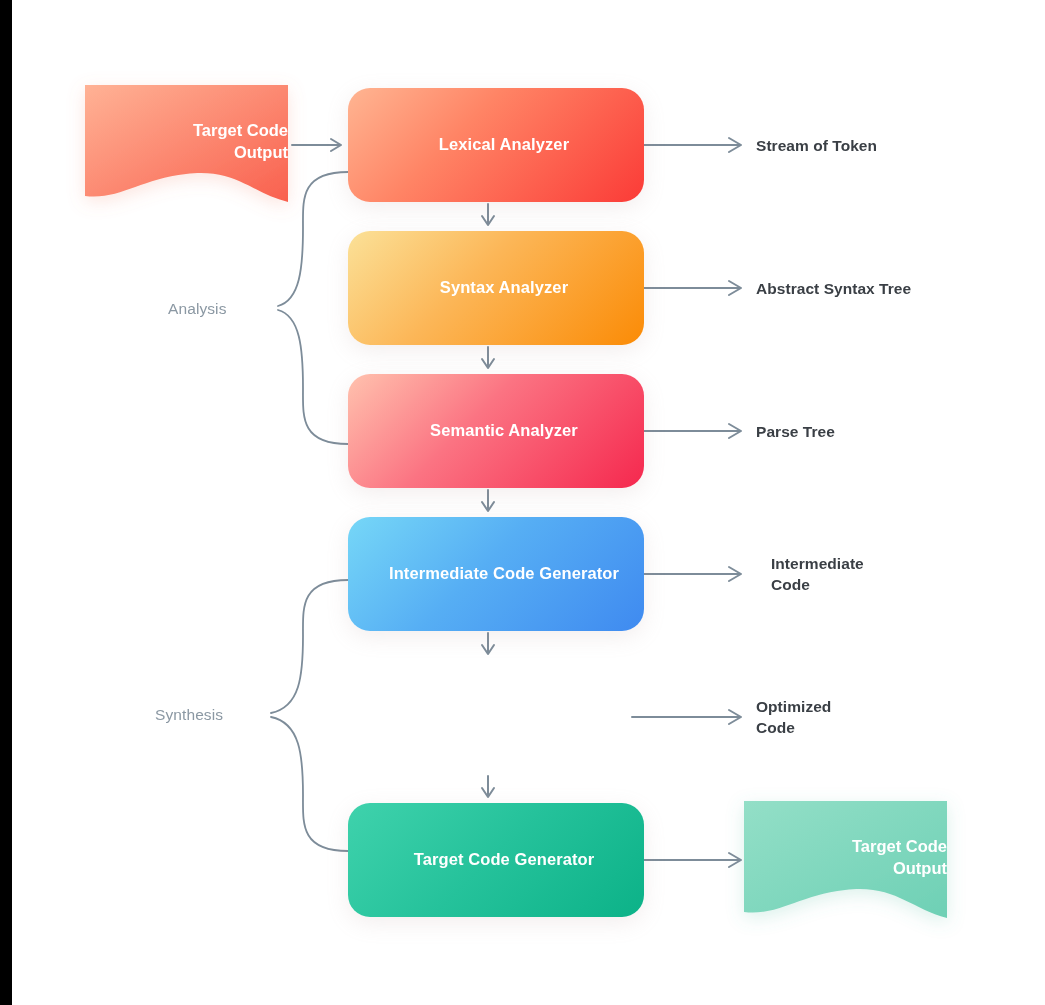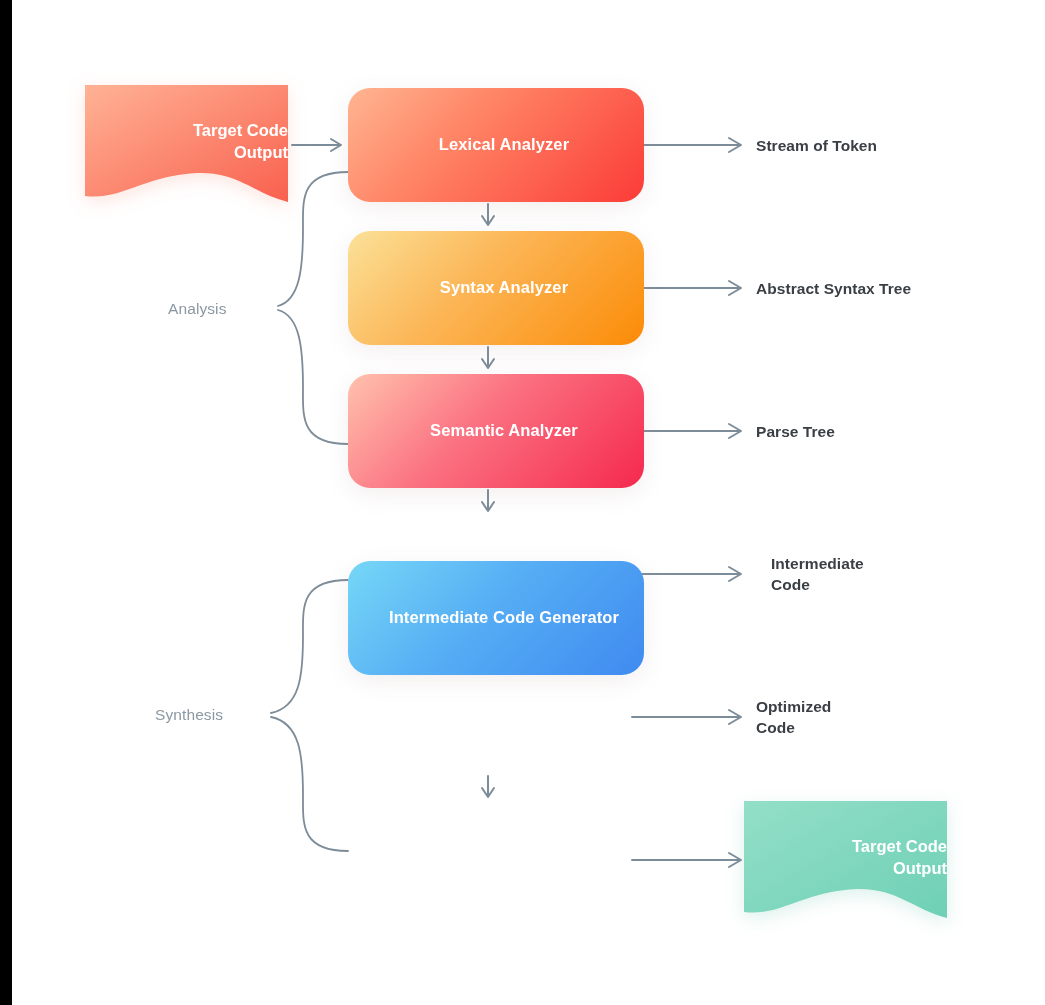--- a/index.html
+++ b/index.html
@@ -195,25 +195,29 @@
        background:linear-gradient(135deg,#fbe198 0%,#fcb657 42%,#fb8b06 100%);">
     <span>Syntax Analyzer</span>
   </div>
 
   <div class="node" style="left:348px; top:374px; width:280px; height:114px;
        background:linear-gradient(135deg,#ffc2ae 0%,#fb7382 42%,#f5284e 100%);">
     <span>Semantic Analyzer</span>
   </div>
 
   <div class="node" style="left:348px; top:517px; width:280px; height:114px;
-       background:linear-gradient(135deg,#76d7f7 0%,#56aef4 45%,#3f8af0 100%);margin-top:44px;">
+       background:linear-gradient(135deg,#76d7f7 0%,#56aef4 45%,#3f8af0 100%);">
     <span>Intermediate Code Generator</span>
   </div>
 
 
+  <div class="node" style="left:348px; top:803px; width:280px; height:114px;
+       background:linear-gradient(135deg,#3fd2ac 0%,#25c29b 48%,#0cb288 100%);">
+    <span>Target Code Generator</span>
+  </div>
 
   <div class="flag-wrap" style="left:744px; top:801px; width:203px; height:117px;">
     <div class="flag-label" style="top:35px;">Target Code</div>
     <div class="flag-label" style="top:57px;">Output</div>
   </div>
 
   <div class="out-label" style="left:756px; top:135px;">Stream of Token</div>
   <div class="out-label" style="left:756px; top:278px;">Abstract Syntax Tree</div>
   <div class="out-label" style="left:756px; top:421px;">Parse Tree</div>
   <div class="out-label" style="left:756px; top:553px;margin-left:15px;">Intermediate

